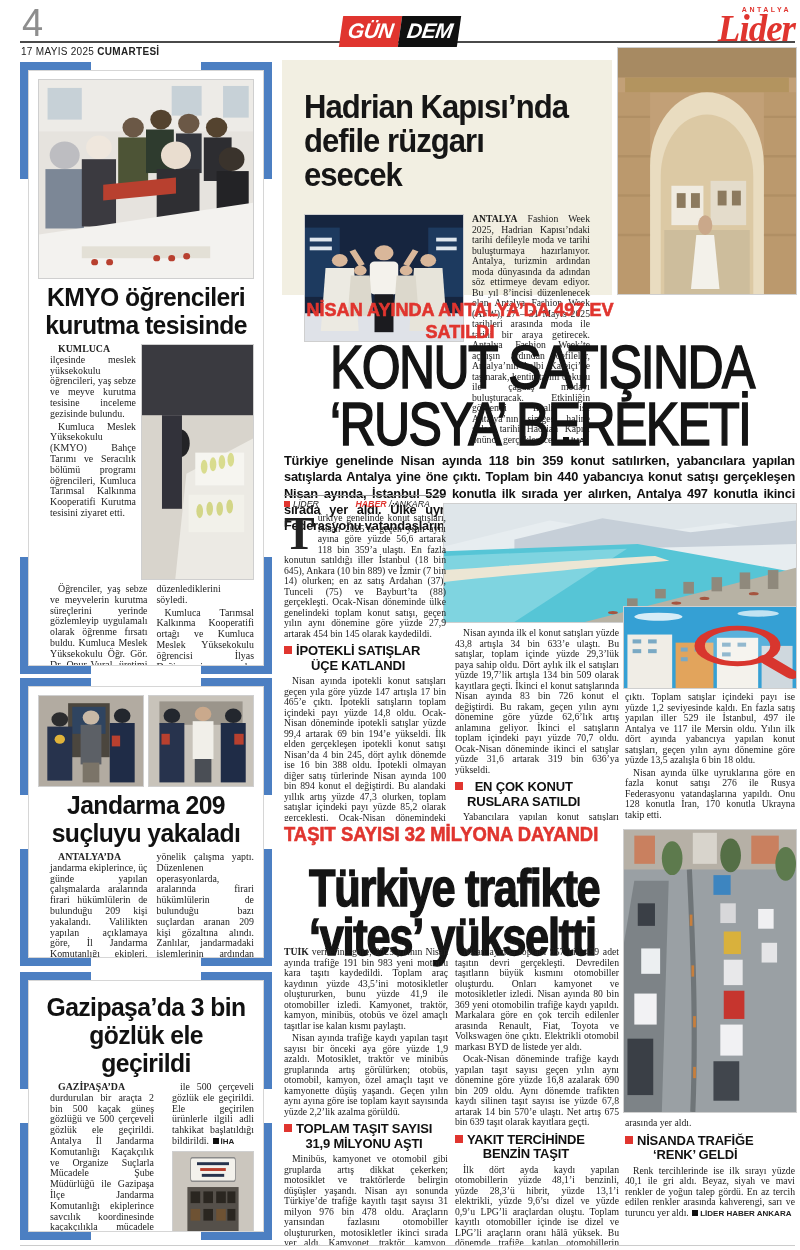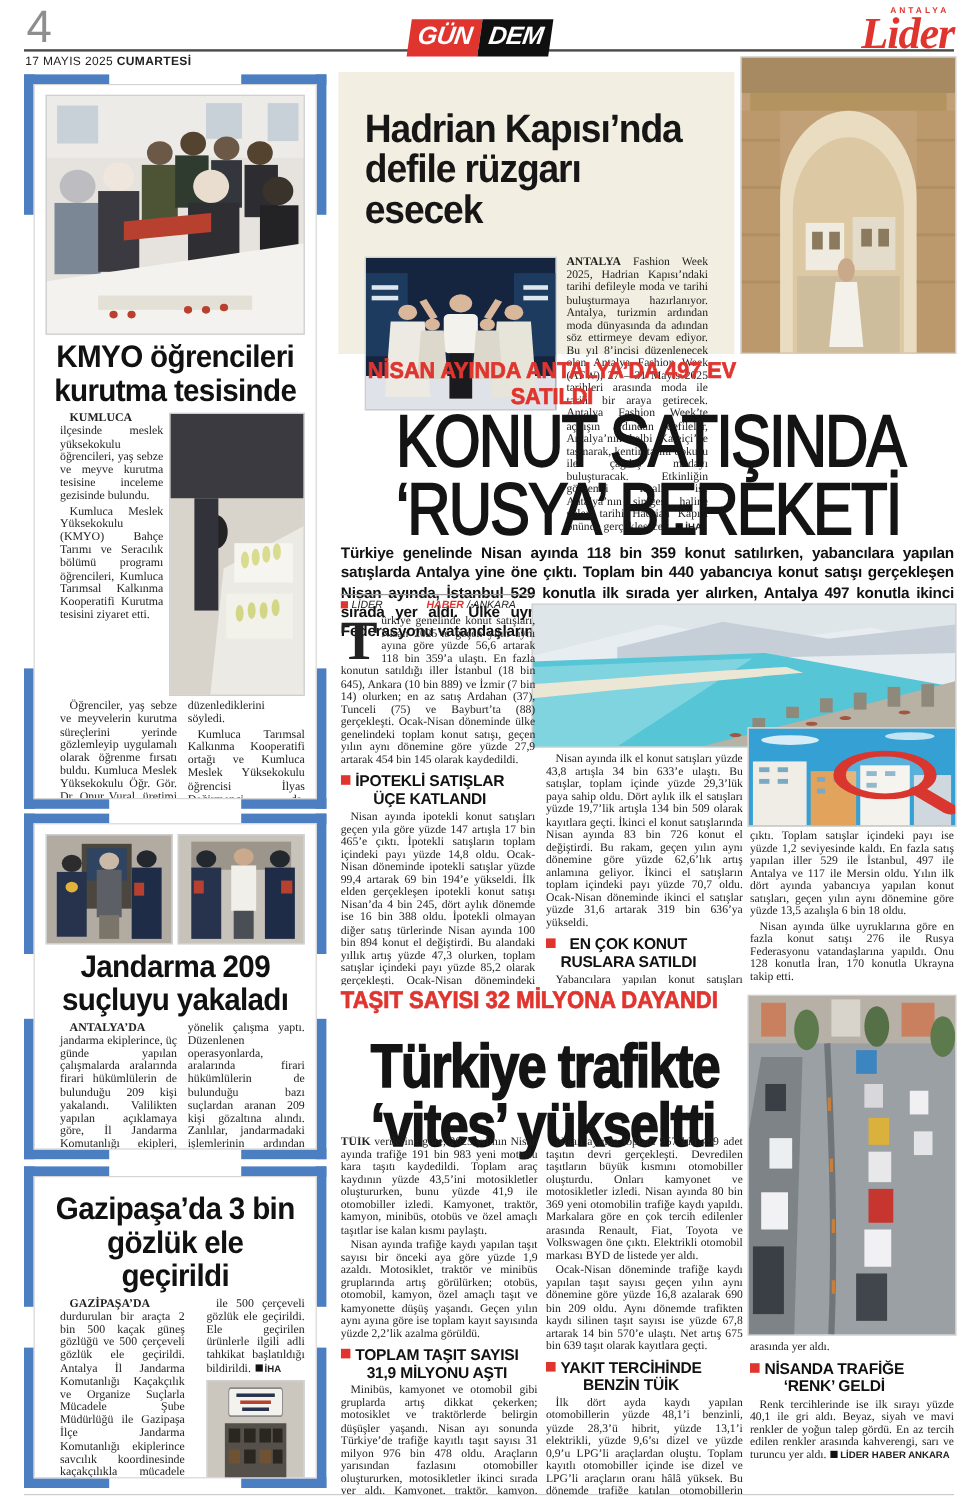--- a/index.html
+++ b/index.html
@@ -471,21 +471,21 @@
         <span><span>TOPLAM TAŞIT SAYISI</span><br><span>31,9 MİLYONU AŞTI</span></span>
       </div>
     <p>Minibüs, kamyonet ve otomobil gibi gruplarda artış dikkat çekerken; motosiklet ve traktörlerde belirgin düşüşler yaşandı. Nisan ayı sonunda Türkiye’de trafiğe kayıtlı taşıt sayısı 31 milyon 976 bin 478 oldu. Araçların yarısından fazlasını otomobiller oluştururken, motosikletler ikinci sırada yer aldı. Kamyonet, traktör, kamyon, minibüs, otobüs ve özel amaçlı taşıtlar da sıralamaya dahil oldu.</p>
   </div>
 
   <div class="ncol tcol2">
     <p>Nisan ayında toplam 957 bin 499 adet taşıtın devri gerçekleşti. Devredilen taşıtların büyük kısmını otomobiller oluşturdu. Onları kamyonet ve motosikletler izledi. Nisan ayında 80 bin 369 yeni otomobilin trafiğe kaydı yapıldı. Markalara göre en çok tercih edilenler arasında Renault, Fiat, Toyota ve Volkswagen öne çıktı. Elektrikli otomobil markası BYD de listede yer aldı.</p>
     <p>Ocak-Nisan döneminde trafiğe kaydı yapılan taşıt sayısı geçen yılın aynı dönemine göre yüzde 16,8 azalarak 690 bin 209 oldu. Aynı dönemde trafikten kaydı silinen taşıt sayısı ise yüzde 67,8 artarak 14 bin 570’e ulaştı. Net artış 675 bin 639 taşıt olarak kayıtlara geçti.</p>
     <div class="subhead">
         <span class="rs"></span>
-        <span><span>YAKIT TERCİHİNDE</span><br><span>BENZİN TÜİK</span></span>
+        <span><span>YAKIT TERCİHİNDE</span><br><span>BENZİN TAŞIT</span></span>
       </div>
     <p>İlk dört ayda kaydı yapılan otomobillerin yüzde 48,1’i benzinli, yüzde 28,3’ü hibrit, yüzde 13,1’i elektrikli, yüzde 9,6’sı dizel ve yüzde 0,9’u LPG’li araçlardan oluştu. Toplam kayıtlı otomobiller içinde ise dizel ve LPG’li araçların oranı hâlâ yüksek. Bu dönemde trafiğe katılan otomobillerin yüzde 31,7’si 1300 cc ve altı motor hacmine sahipti. 1401-1500 cc ve 1501-1600 cc aralıkları da dikkat çeken gruplar</p>
   </div>
 
   <div class="ncol tcol3">
     <p style="text-indent:0">arasında yer aldı.</p>
     <div class="subhead">
         <span class="rs"></span>
         <span><span>NİSANDA TRAFİĞE</span><br><span>‘RENK’ GELDİ</span></span>
       </div>

